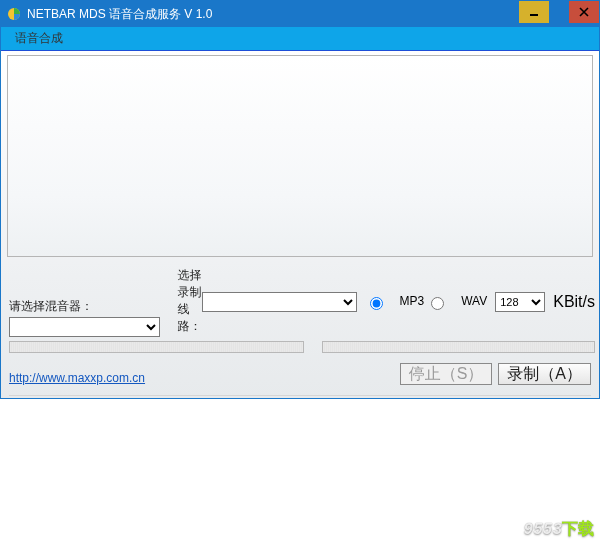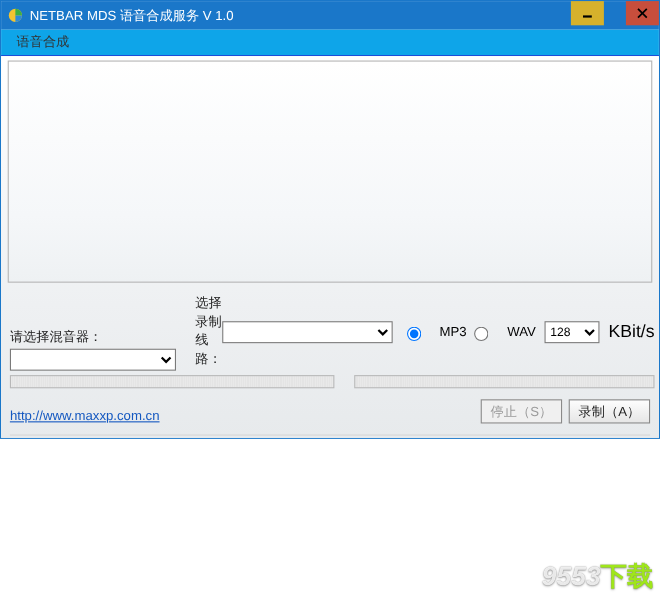--- a/index.html
+++ b/index.html
@@ -163,44 +163,45 @@
     color: #1458c0;
     text-decoration: underline;
     font-size: 12px;
   }
   .bottom-spacer { flex: 1; }
   .btn {
     height: 22px;
     min-width: 66px;
     border: 1px solid #8a8a8a;
     background: linear-gradient(#fdfdfd, #e6e6e6);
-    font-size: 12px;
+    font-size: 16px;
     padding: 0 8px;
     margin-left: 6px;
     cursor: default;
     color: #222;
   }
   .btn[disabled] {
     color: #9a9a9a;
     background: #f0f0f0;
   }
   .divider {
     border-top: 1px solid #d6d6d6;
     margin: 2px 8px;
   }
   .watermark {
     position: absolute;
     right: 6px;
     bottom: 6px;
-    font-size: 24px;
+    font-size: 16px;
     font-weight: bold;
     font-style: italic;
     color: rgba(255,255,255,0.85);
     text-shadow: 0 1px 2px rgba(0,0,0,0.35), 0 0 1px rgba(0,0,0,0.4);
     pointer-events: none;
+    font-family: Liberation Mono, monospace;
   }
   .watermark .accent { color: #9fe61a; font-style: normal; }
 </style>
 </head>
 <body>
 
 <div class="window">
 
   <div class="titlebar">
     <span class="title-icon">

